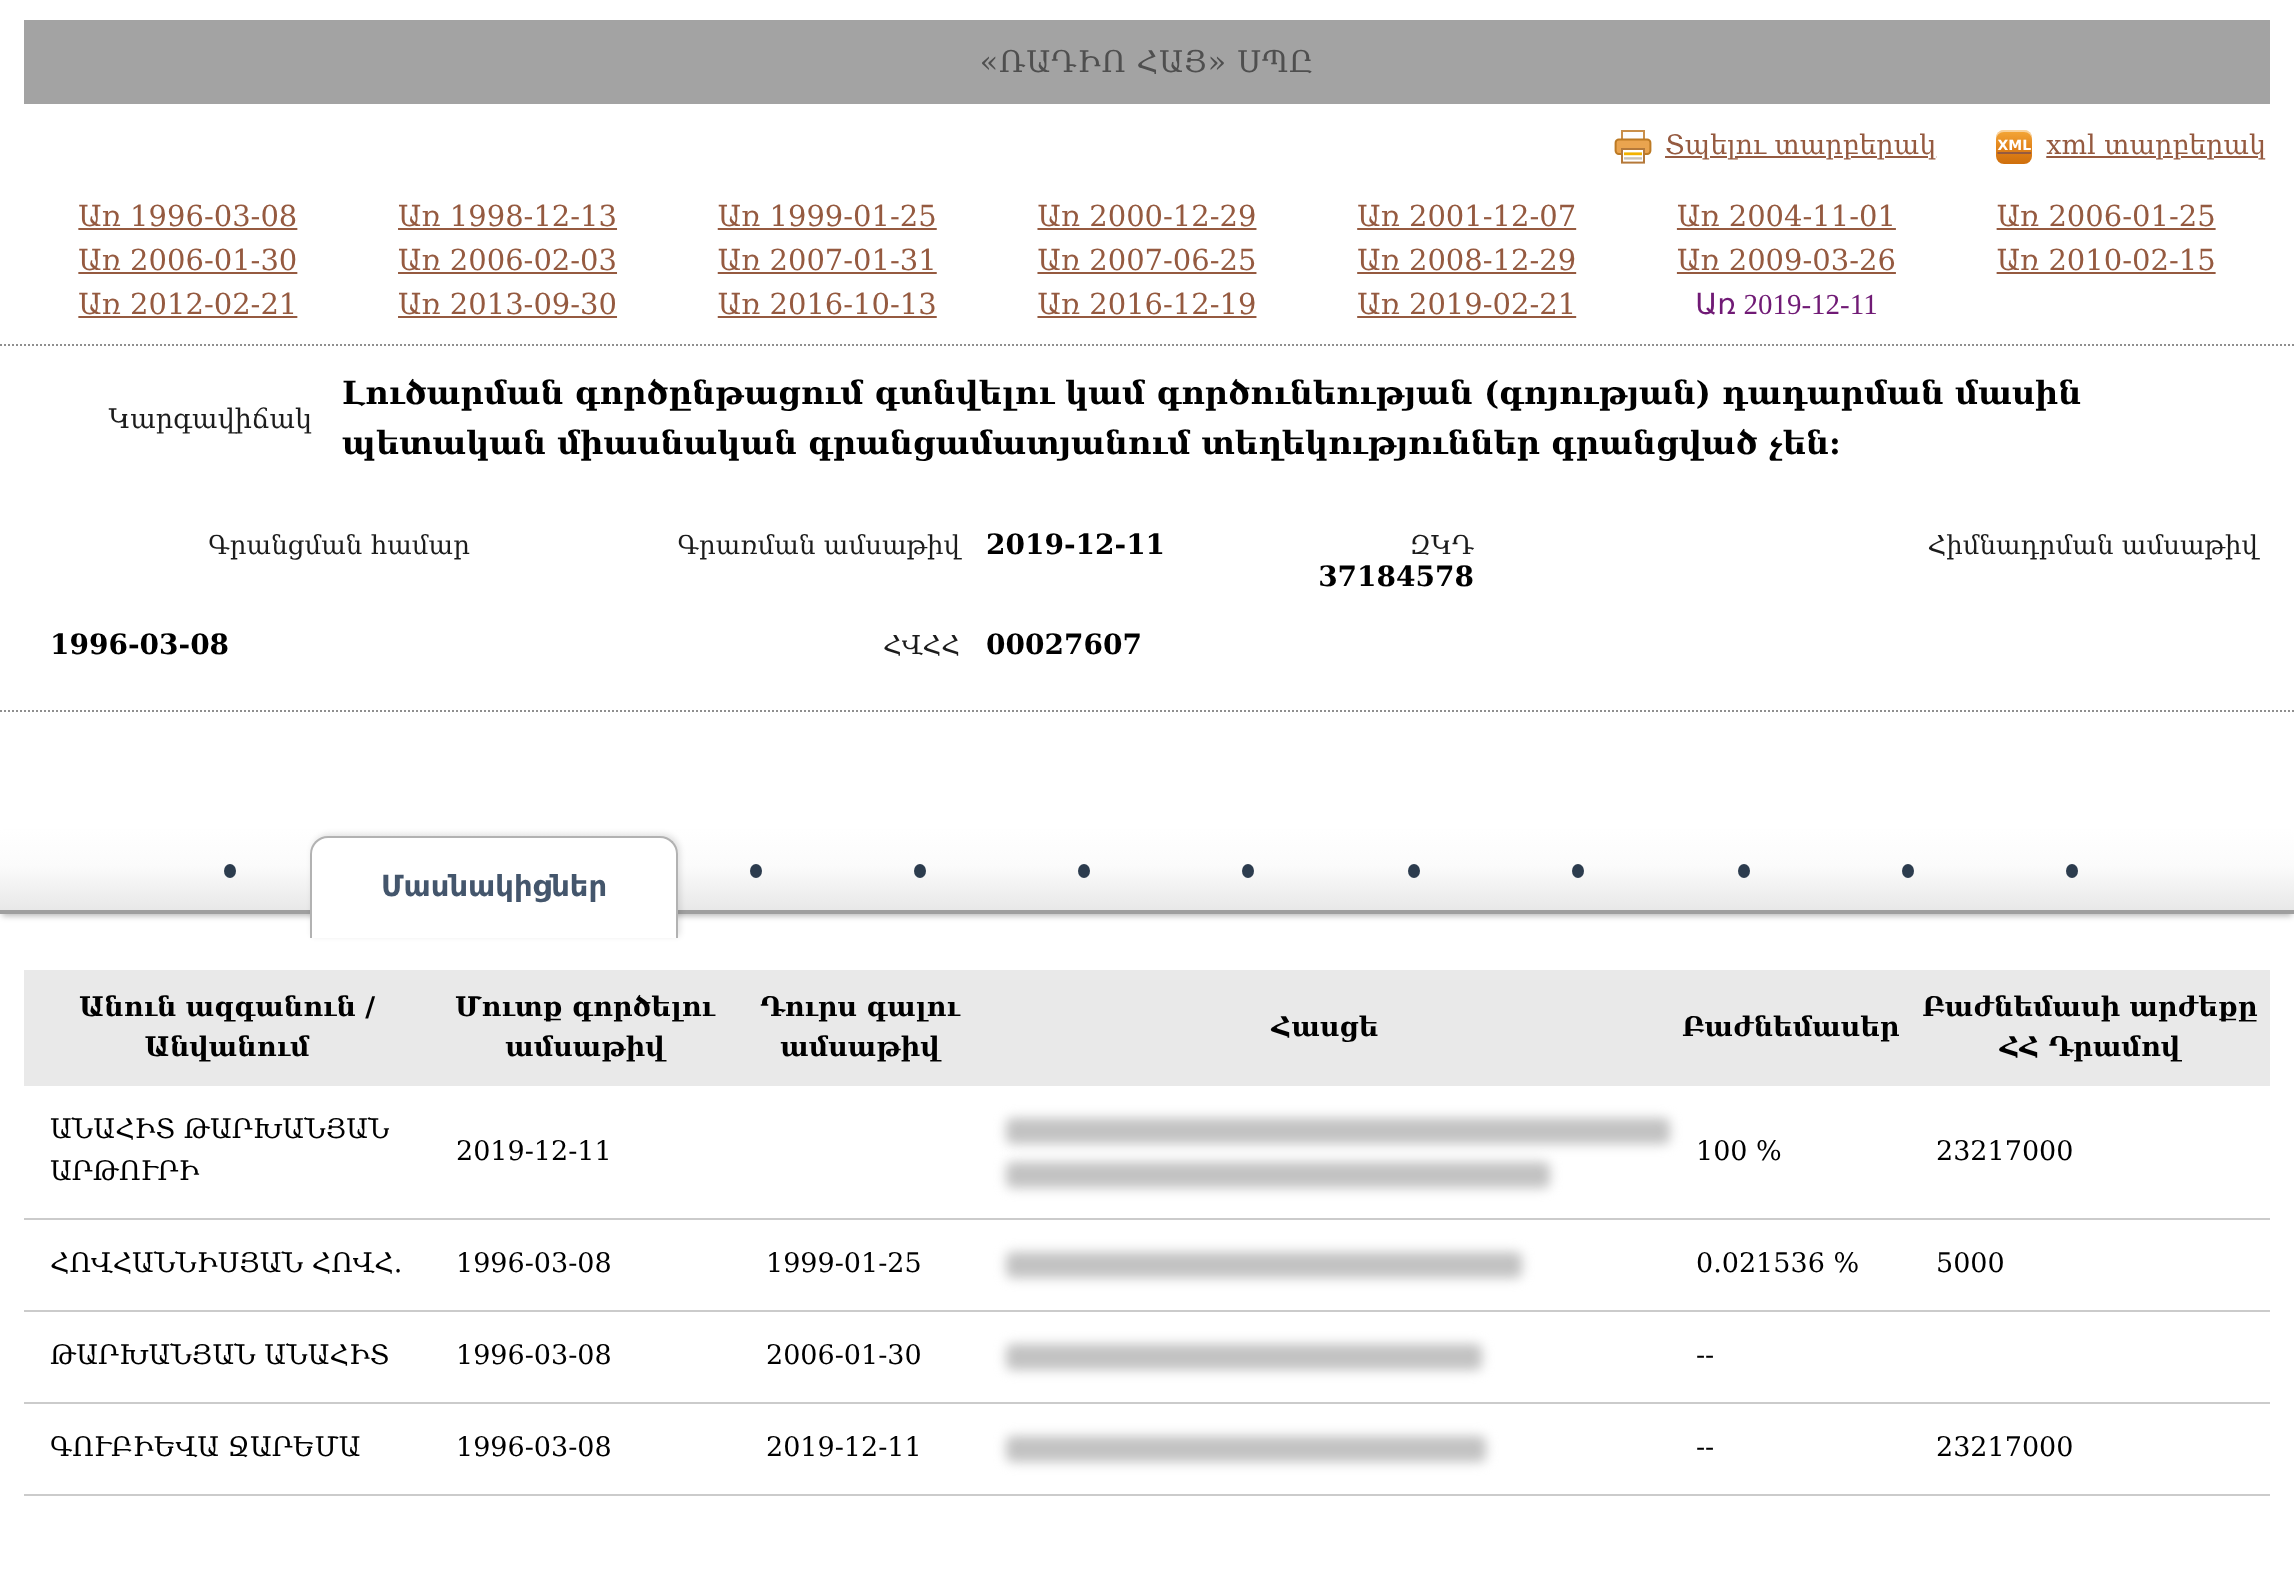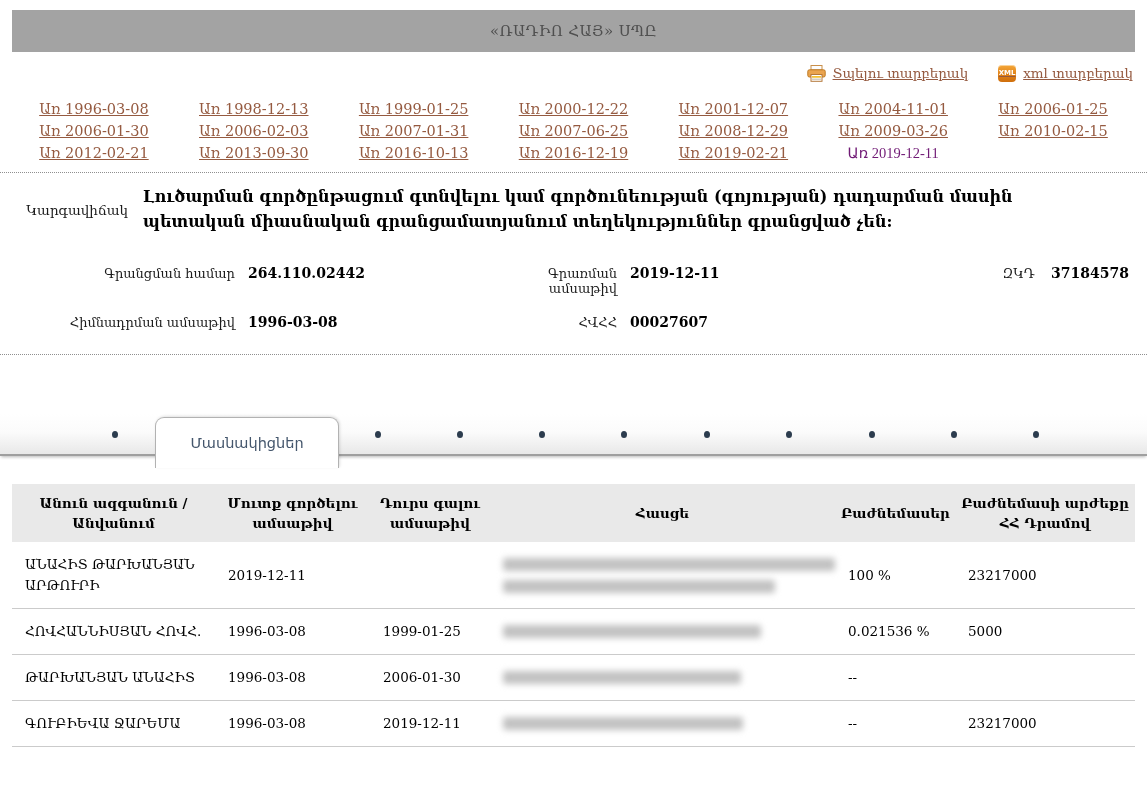--- a/index.html
+++ b/index.html
@@ -26,21 +26,21 @@
 
   
   .snapshots{margin:12px 14px 0;display:grid;grid-template-columns:repeat(7,1fr);
     justify-items:center;font-size:14.5px;line-height:22px;}
   .snap.current{color:#701a75;text-decoration:none;font-family:Liberation Serif, serif;}
 
   .dotted-sep{border:none;border-top:1px dotted #8f8f8f;margin:8px 0 0;}
   .dotted-sep.second{margin-top:24px;}
 
   
-  .overview{margin-top:12px;}
+  .overview{margin-top:12px;padding-left:28px;}
   .ov-row{display:flex;align-items:center;}
   .ov-row + .ov-row{margin-top:14px;}
   .ov-label{width:128px;flex:0 0 128px;text-align:right;color:#1c1c1c;
     font-size:13.5px;line-height:1.35;}
   .ov-text{margin-left:15px;font-weight:bold;font-size:16px;line-height:1.55;
     max-width:920px;}
 
   
   .reg-grid{margin:30px 18px 0 12px;display:grid;
     grid-template-columns:223px 245px 137px 120px 1fr;row-gap:18px;
@@ -55,21 +55,21 @@
   .tab-strip{position:relative;margin-top:59px;height:40px;
     background:linear-gradient(180deg,#ffffff 0%,#fbfbfb 45%,#e8e8e8 100%);
     border-bottom:2px solid #9f9f9f;
     box-shadow:0 2px 3px -1px rgba(0,0,0,.28);}
   .dot{position:absolute;top:17px;width:6px;height:7px;border-radius:50%;
     background:#2c3c4e;cursor:pointer;}
   .active-tab{position:absolute;top:3px;left:155px;width:182px;height:50px;
     background:#fff;border:1px solid #b2b2b2;border-bottom:none;
     border-radius:9px 9px 0 0;z-index:2;display:flex;align-items:center;
     justify-content:center;box-shadow:1px -1px 3px rgba(0,0,0,.12);cursor:pointer;}
-  .active-tab .tab-label{font-weight:normal;font-size:14.5px;color:#44566c;
+  .active-tab .tab-label{font-weight:bold;font-size:14.5px;color:#44566c;
     font-family:"DejaVu Sans","DejaVu Serif",sans-serif;}
 
   
   table.participants{margin:28px 12px 0;width:1123px;border-collapse:collapse;
     table-layout:fixed;}
   .participants col.c1{width:203px}.participants col.c2{width:155px}
   .participants col.c3{width:120px}.participants col.c4{width:345px}
   .participants col.c5{width:120px}
   .participants th{background:#e9e9e9;font-weight:bold;font-size:13.5px;
     text-align:center;padding:9px 6px;line-height:1.5;vertical-align:middle;}
@@ -102,21 +102,21 @@
   <a class="tool" href="#">
     <span class="xml-badge">XML</span>
     <span>xml տարբերակ</span>
   </a>
 </div>
 
 <div class="snapshots">
   <a class="snap" href="#">Առ 1996-03-08</a>
   <a class="snap" href="#">Առ 1998-12-13</a>
   <a class="snap" href="#">Առ 1999-01-25</a>
-  <a class="snap" href="#">Առ 2000-12-22</a>
+  <a class="snap" href="#">Առ 2000-12-29</a>
   <a class="snap" href="#">Առ 2001-12-07</a>
   <a class="snap" href="#">Առ 2004-11-01</a>
   <a class="snap" href="#">Առ 2006-01-25</a>
   <a class="snap" href="#">Առ 2006-01-30</a>
   <a class="snap" href="#">Առ 2006-02-03</a>
   <a class="snap" href="#">Առ 2007-01-31</a>
   <a class="snap" href="#">Առ 2007-06-25</a>
   <a class="snap" href="#">Առ 2008-12-29</a>
   <a class="snap" href="#">Առ 2009-03-26</a>
   <a class="snap" href="#">Առ 2010-02-15</a>
@@ -132,21 +132,20 @@
 
 <div class="overview">
   <div class="ov-row">
     <div class="ov-label">Կարգավիճակ</div>
     <div class="ov-text">Լուծարման գործընթացում գտնվելու կամ գործունեության (գոյության) դադարման մասին պետական միասնական գրանցամատյանում տեղեկություններ գրանցված չեն:</div>
   </div>
 </div>
 
 <div class="reg-grid">
   <div class="reg-label">Գրանցման համար</div>
-  <div class="reg-value">264.110.02442</div>
   <div class="reg-label">Գրառման ամսաթիվ</div>
   <div class="reg-value">2019-12-11</div>
   <div class="reg-right">
     <span class="reg-label">ԶԿԴ</span>
     <span class="reg-value">37184578</span>
   </div>
 
   <div class="reg-label">Հիմնադրման ամսաթիվ</div>
   <div class="reg-value">1996-03-08</div>
   <div class="reg-label">ՀՎՀՀ</div>

